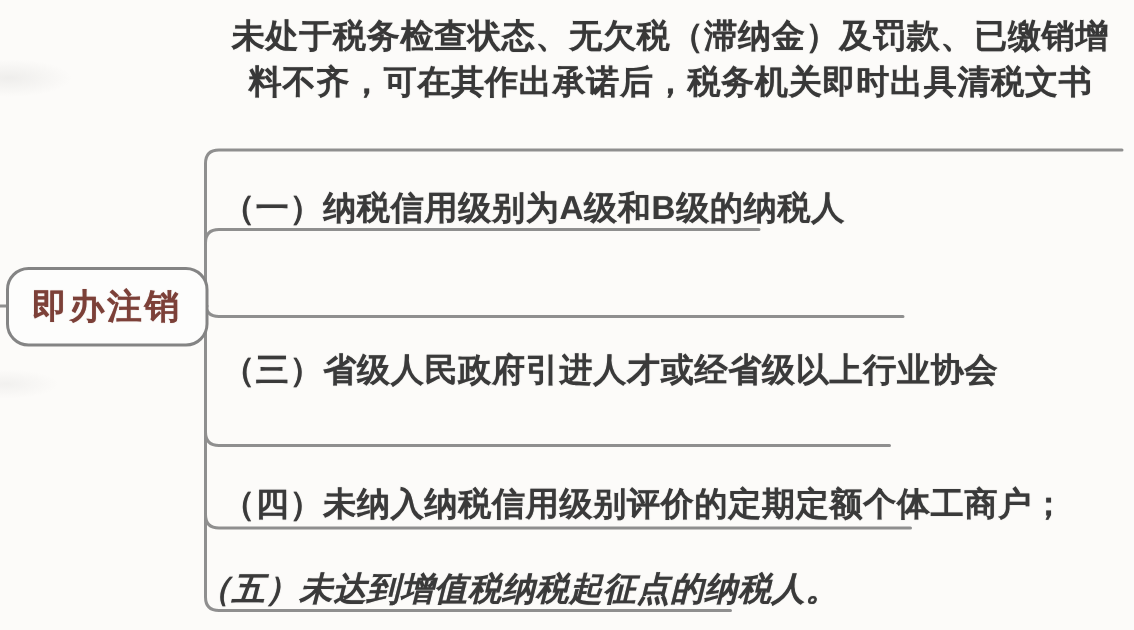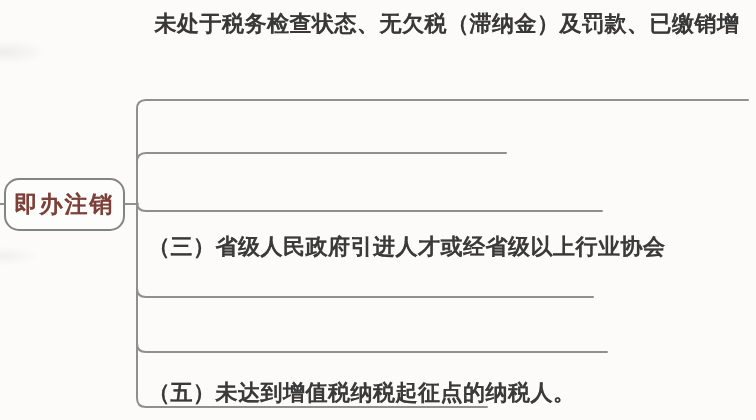--- a/index.html
+++ b/index.html
@@ -22,21 +22,21 @@
     letter-spacing:.5px;color:#383838;
     text-shadow:0 0 .6px rgba(70,70,70,.55);
   }
   .item-line{
     position:absolute;white-space:nowrap;
     font-size:22px;line-height:26px;font-weight:600;
     letter-spacing:.5px;color:#3a3a3a;
     text-shadow:0 0 .6px rgba(70,70,70,.55);
   }
   .root-node{
-    position:absolute;left:4px;top:178px;width:121px;height:53px;
+    position:absolute;left:4px;top:178px;width:135px;height:53px;
     box-sizing:border-box;border:2px solid #848484;border-radius:15px;
     background:#fdfdfc;
     display:flex;align-items:center;justify-content:center;
   }
   .root-node span{
     font-size:23px;font-weight:700;letter-spacing:2px;color:#7c4038;
     text-shadow:0 0 .6px rgba(124,64,56,.55);
   }
 </style>
 </head>
@@ -49,26 +49,29 @@
     <path d="M124,204 H138"></path>
     <path d="M748,100 H146 Q137,100 137,109 V398 Q137,407 146,407 H487"></path>
     <path d="M506,153 H146 Q137,153 137,162"></path>
     <path d="M602,211 H146 Q137,211 137,202"></path>
     <path d="M593,297 H146 Q137,297 137,288"></path>
     <path d="M607,352 H146 Q137,352 137,343"></path>
   </svg>
 
   <div class="summary">
     <div>未处于税务检查状态、无欠税（滞纳金）及罚款、已缴销增</div>
+    <div>料不齐，可在其作出承诺后，税务机关即时出具清税文书</div>
   </div>
 
+  <div class="item-line" style="left:148px;top:126px;">（一）纳税信用级别为A级和B级的纳税人</div>
 
 
   <div class="item-line" style="left:148px;top:234px;text-align:right;">（三）省级人民政府引进人才或经省级以上行业协会</div>
 
+  <div class="item-line" style="left:148px;top:323px;">（四）未纳入纳税信用级别评价的定期定额个体工商户；</div>
 
-  <div class="item-line" style="left:148px;top:380px;">（五）未达到增值税纳税起征点的纳税人。</div>
+  <div class="item-line" style="left:132px;top:380px;font-style:italic;">（五）未达到增值税纳税起征点的纳税人。</div>
 
   <div class="root-node">
     <span>即办注销</span>
   </div>
 
 </div>
 
 </body></html>

